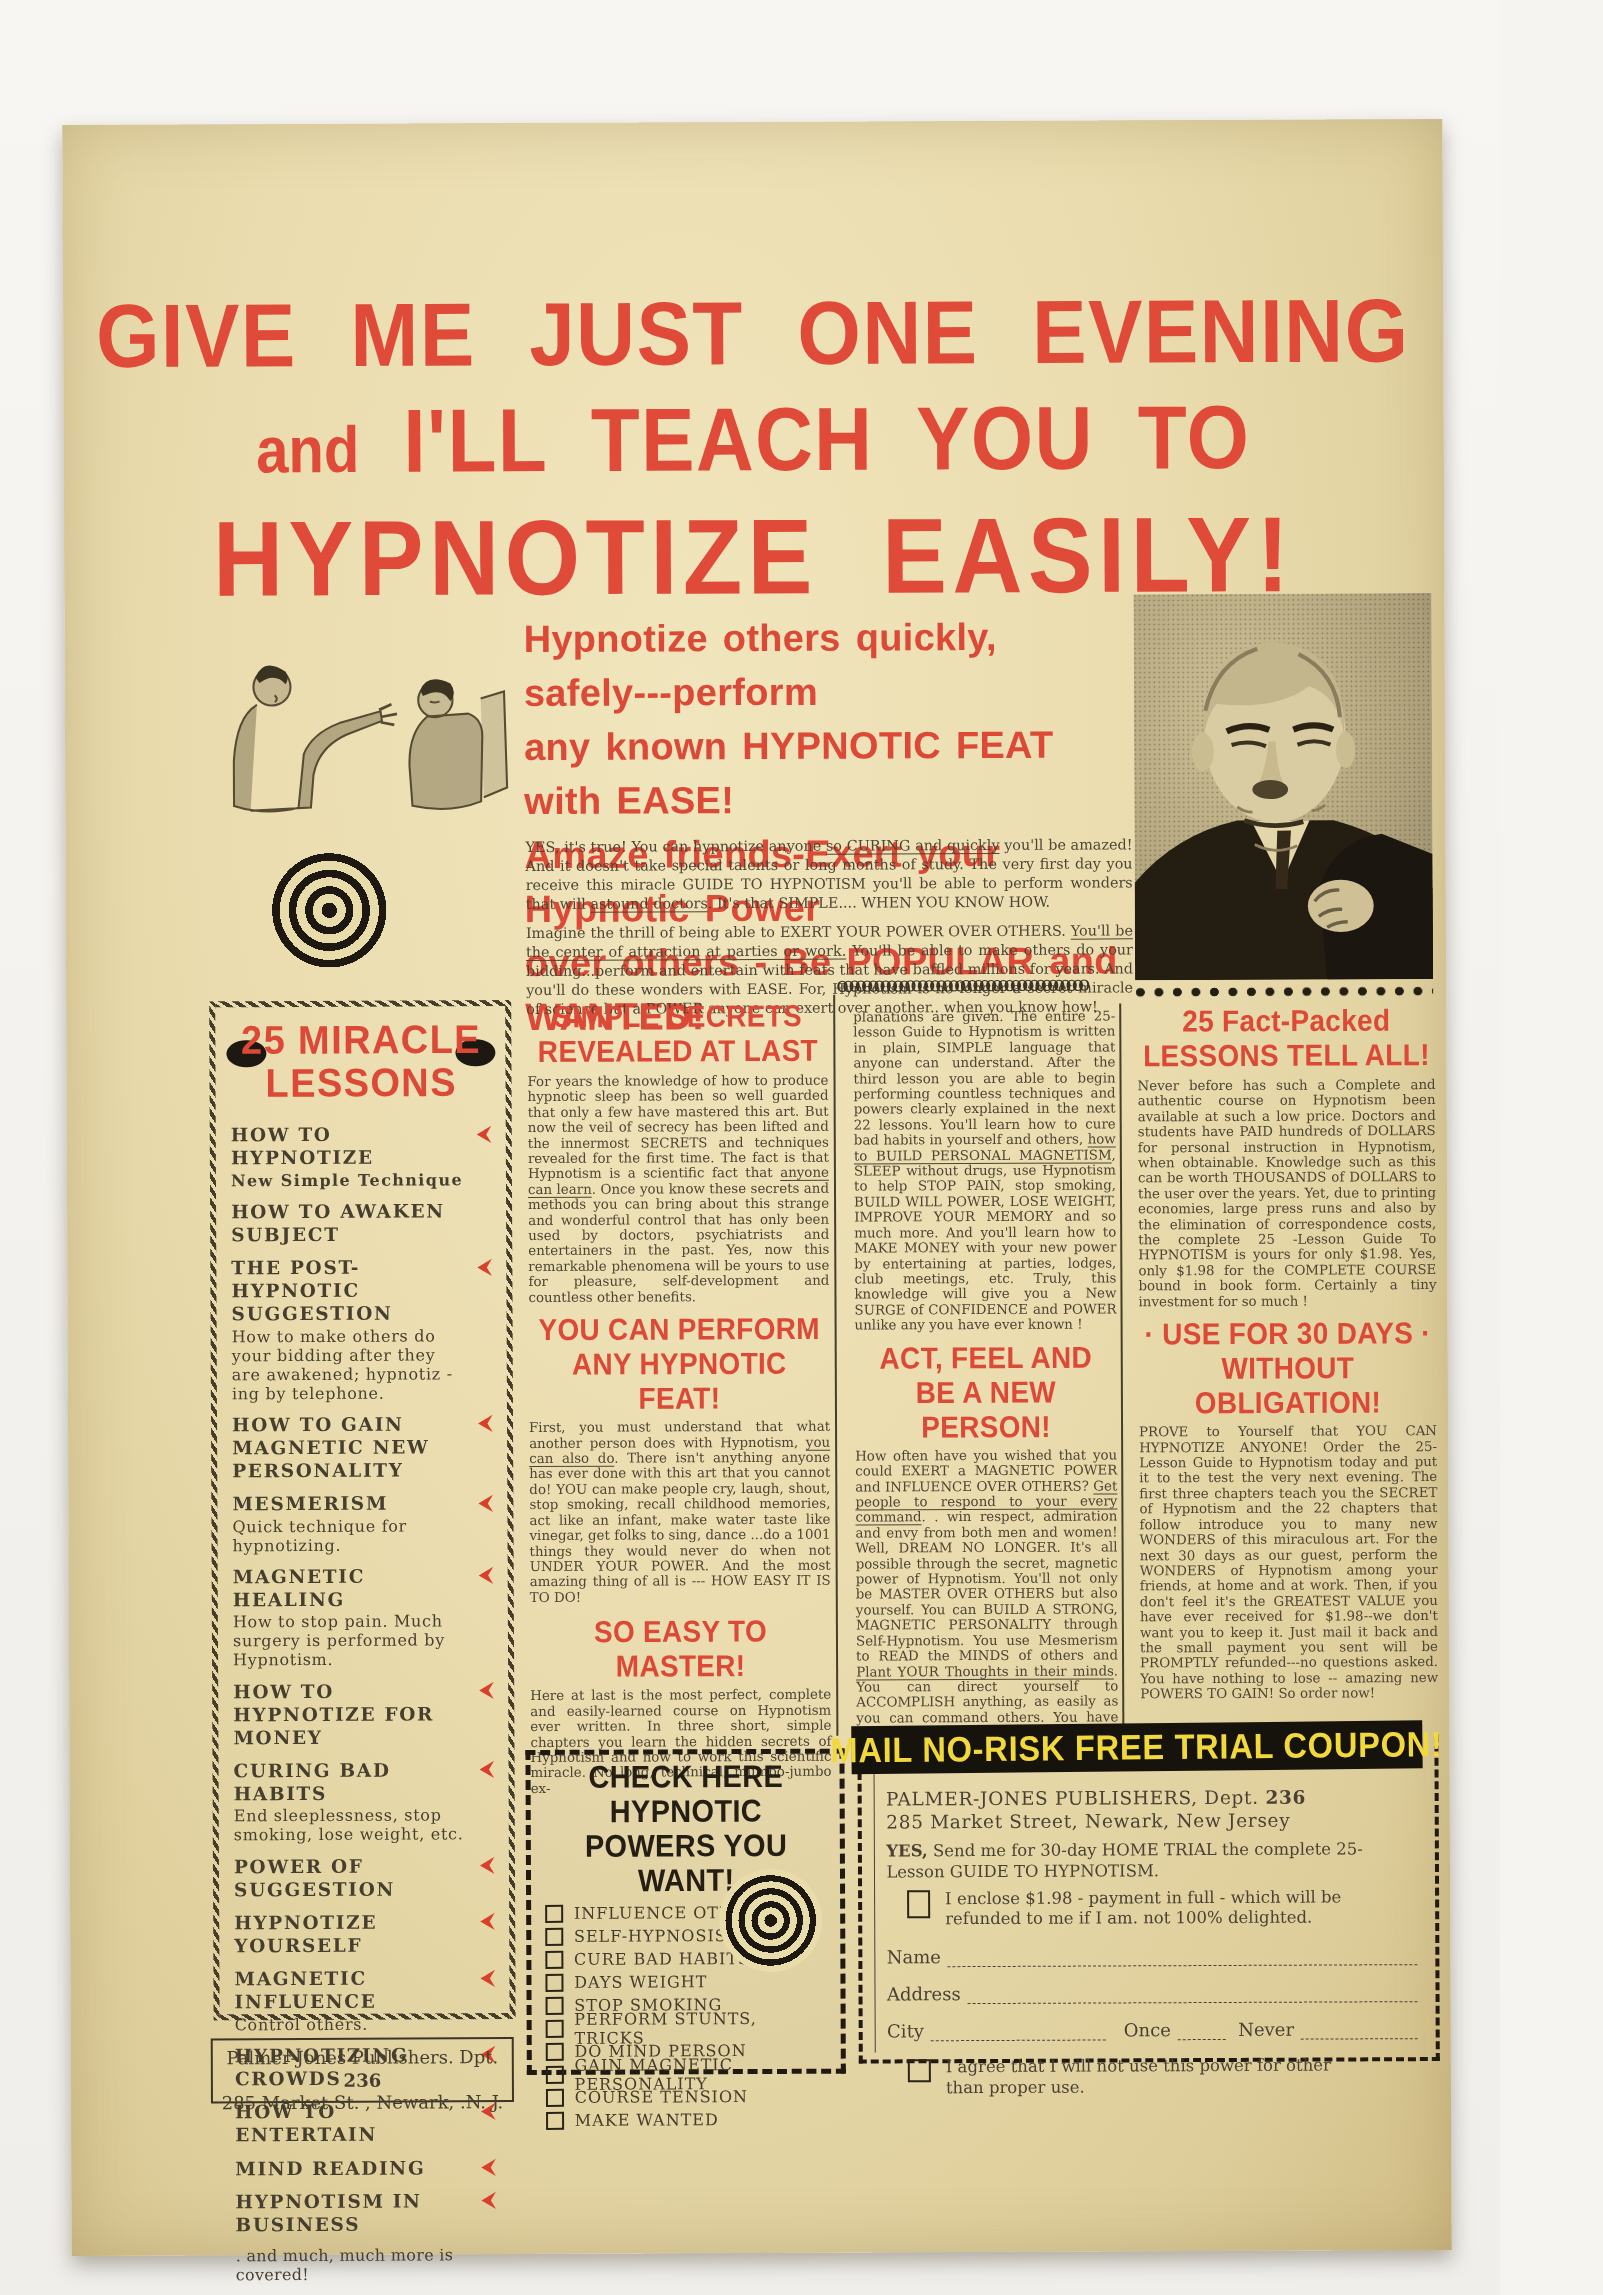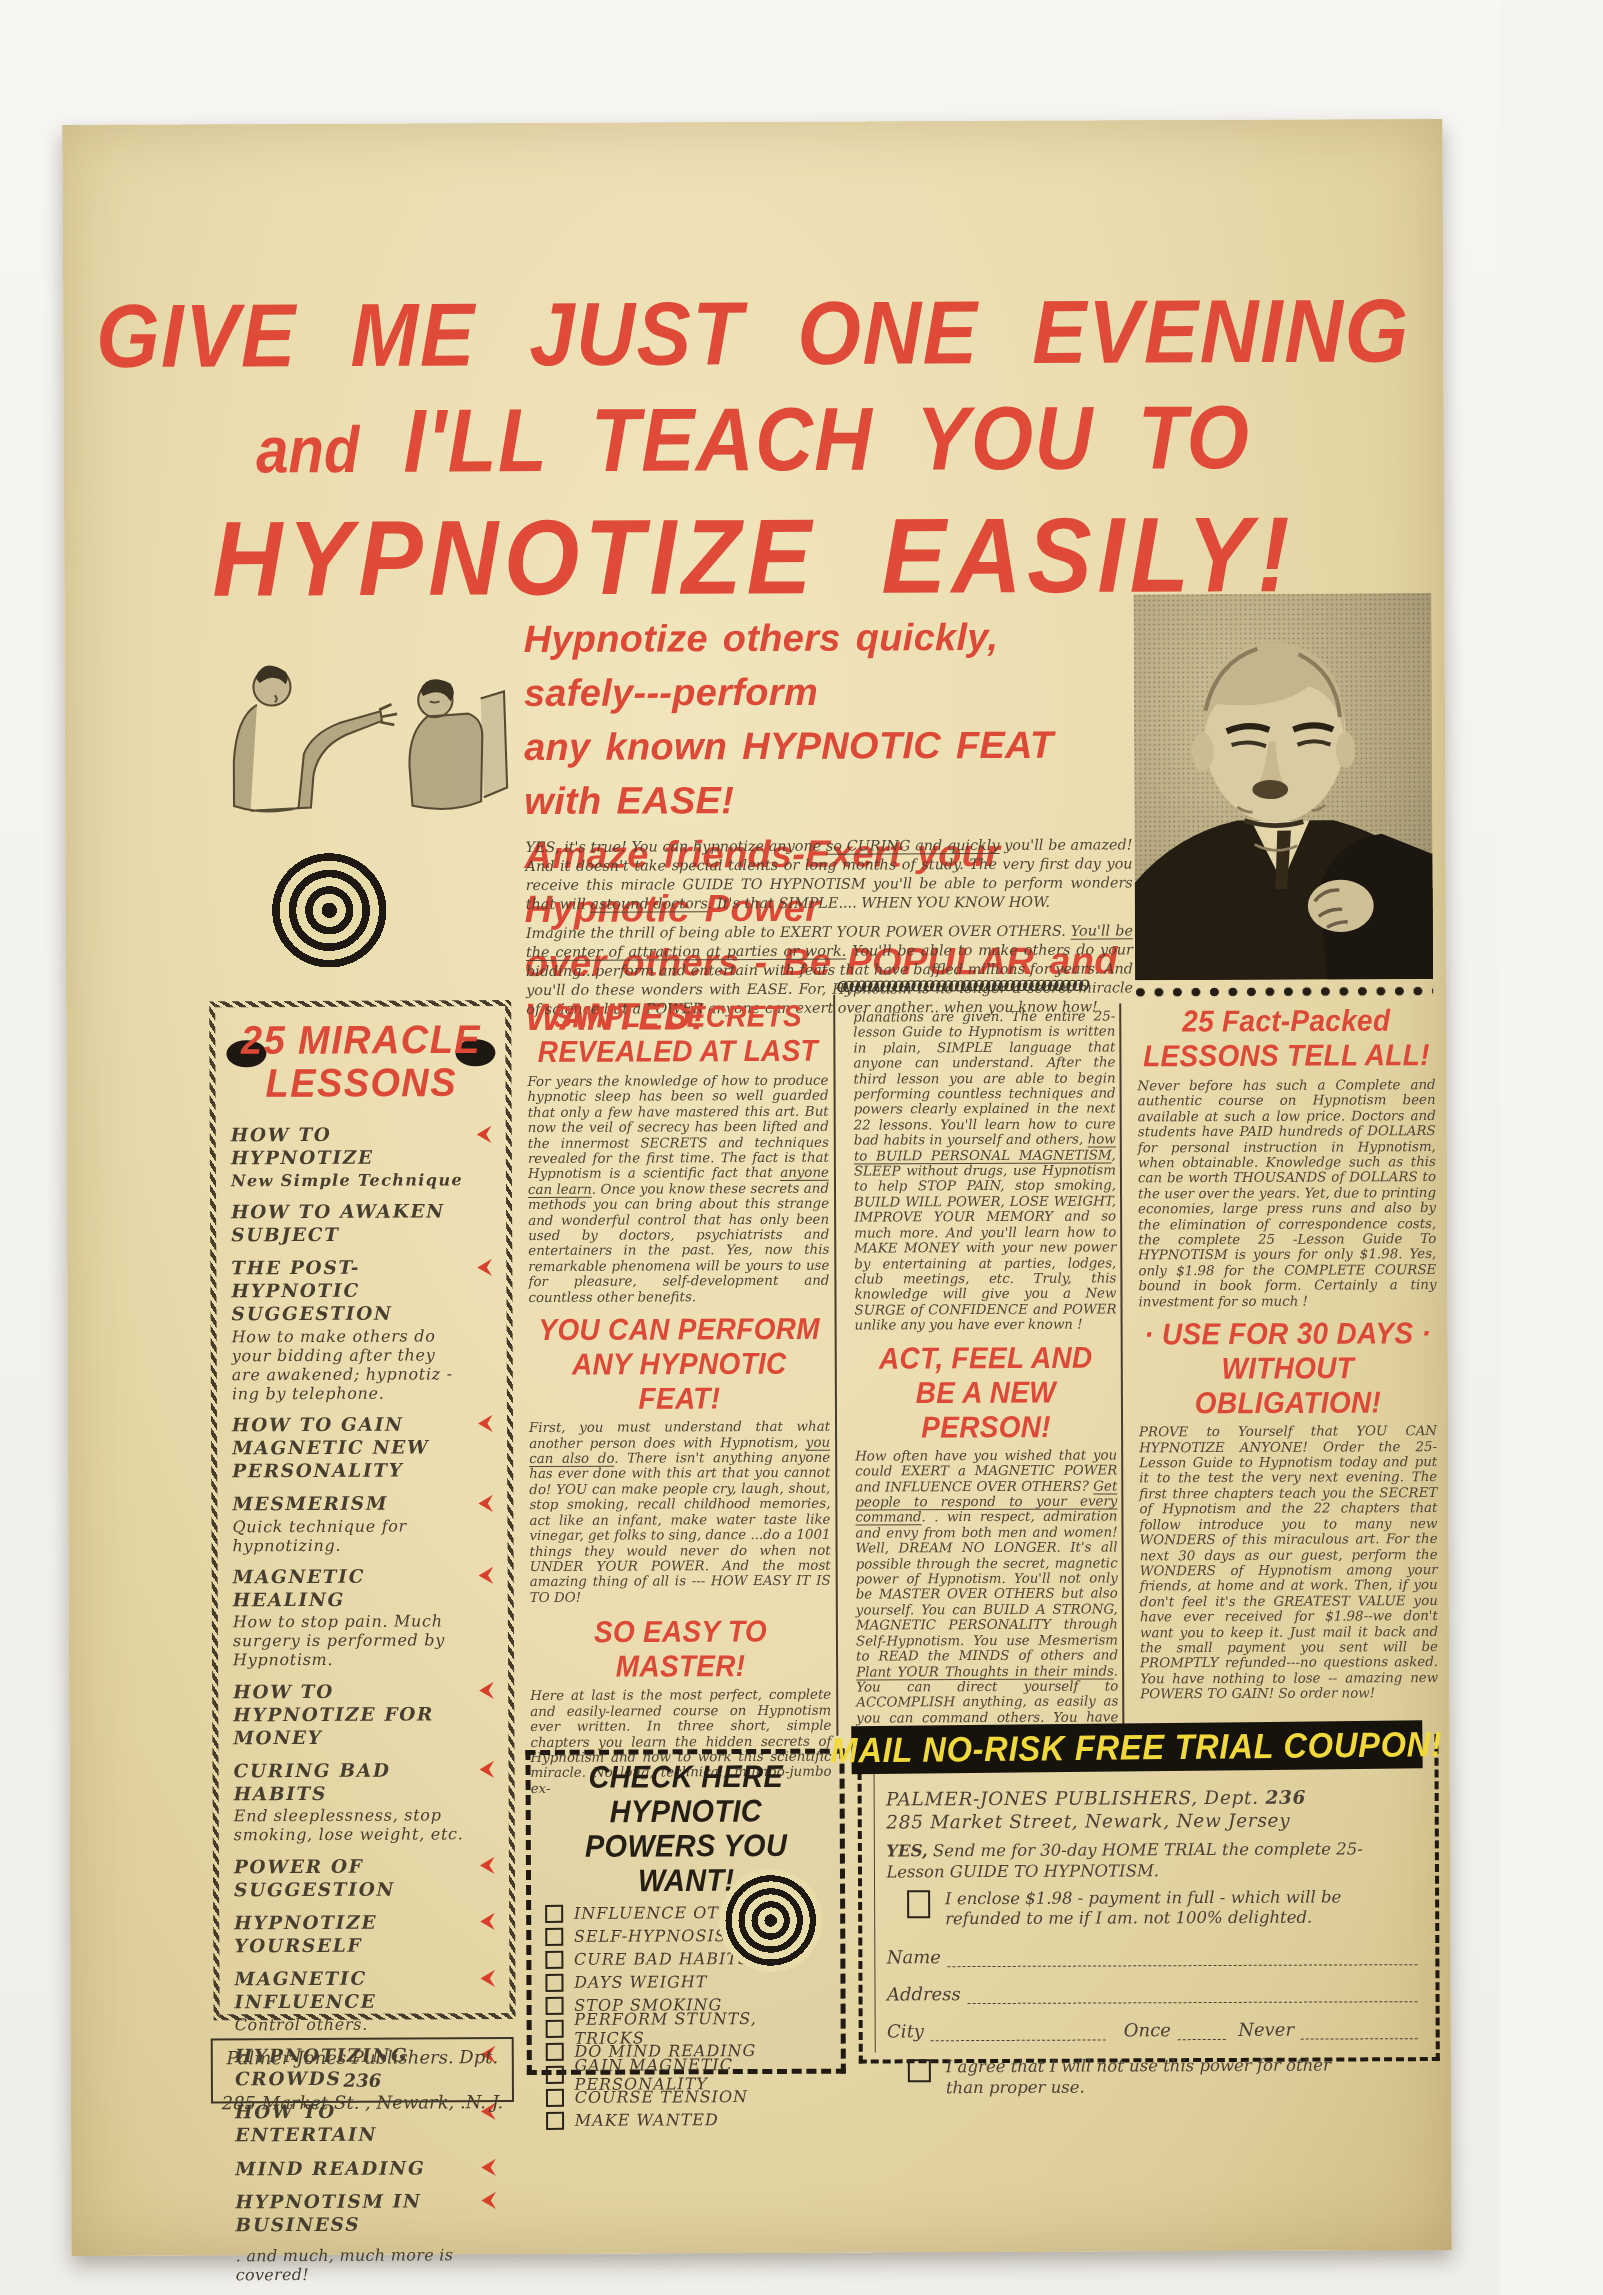--- a/index.html
+++ b/index.html
@@ -1,17 +1,17 @@
 <!DOCTYPE html>
 <html style="font-size:11px"><head>
 <meta charset="utf-8">
 <style>
   html,body{margin:0;padding:0;width:1604px;height:2295px;overflow:hidden;background:#f5f4f0;}
   .canvas{position:relative;width:1500px;height:2295px;
-    background:linear-gradient(180deg,#f7f6f3 0%,#f2f1ed 60%,#efeeea 100%);font-style:italic;}
+    background:linear-gradient(180deg,#f7f6f3 0%,#f2f1ed 60%,#efeeea 100%);}
   .paper{position:absolute;left:67px;top:122px;width:1380px;height:2131px;
     transform:rotate(-0.25deg);
     background:radial-gradient(ellipse at 45% 28%, #f1e5bd 0%, #eadcae 45%, #ddcd9a 82%, #d1bd85 100%);
     box-shadow:0 9.6px 20.6px rgba(60,50,30,.35), inset 0 0 62px rgba(120,95,50,.25);}
   .paper *{box-sizing:border-box;}
 
   
   .headline{position:absolute;left:41px;top:172px;width:1297px;text-align:center;
     font-family:"Liberation Sans",sans-serif;font-weight:700;color:#df4b38;line-height:1;}
   .hl1{font-size:80px;letter-spacing:1.4px;word-spacing:29px;transform:scale(1.02,1.12);}
@@ -380,21 +380,21 @@
           <div class="cl-row">
             <span class="cl-box"></span>
             <span>STOP SMOKING</span>
           </div>
           <div class="cl-row">
             <span class="cl-box"></span>
             <span>PERFORM STUNTS, TRICKS</span>
           </div>
           <div class="cl-row">
             <span class="cl-box"></span>
-            <span>DO MIND READING</span>
+            <span>DO MIND PERSON</span>
           </div>
           <div class="cl-row">
             <span class="cl-box"></span>
             <span>GAIN MAGNETIC PERSONALITY</span>
           </div>
           <div class="cl-row">
             <span class="cl-box"></span>
             <span>COURSE TENSION</span>
           </div>
           <div class="cl-row">

